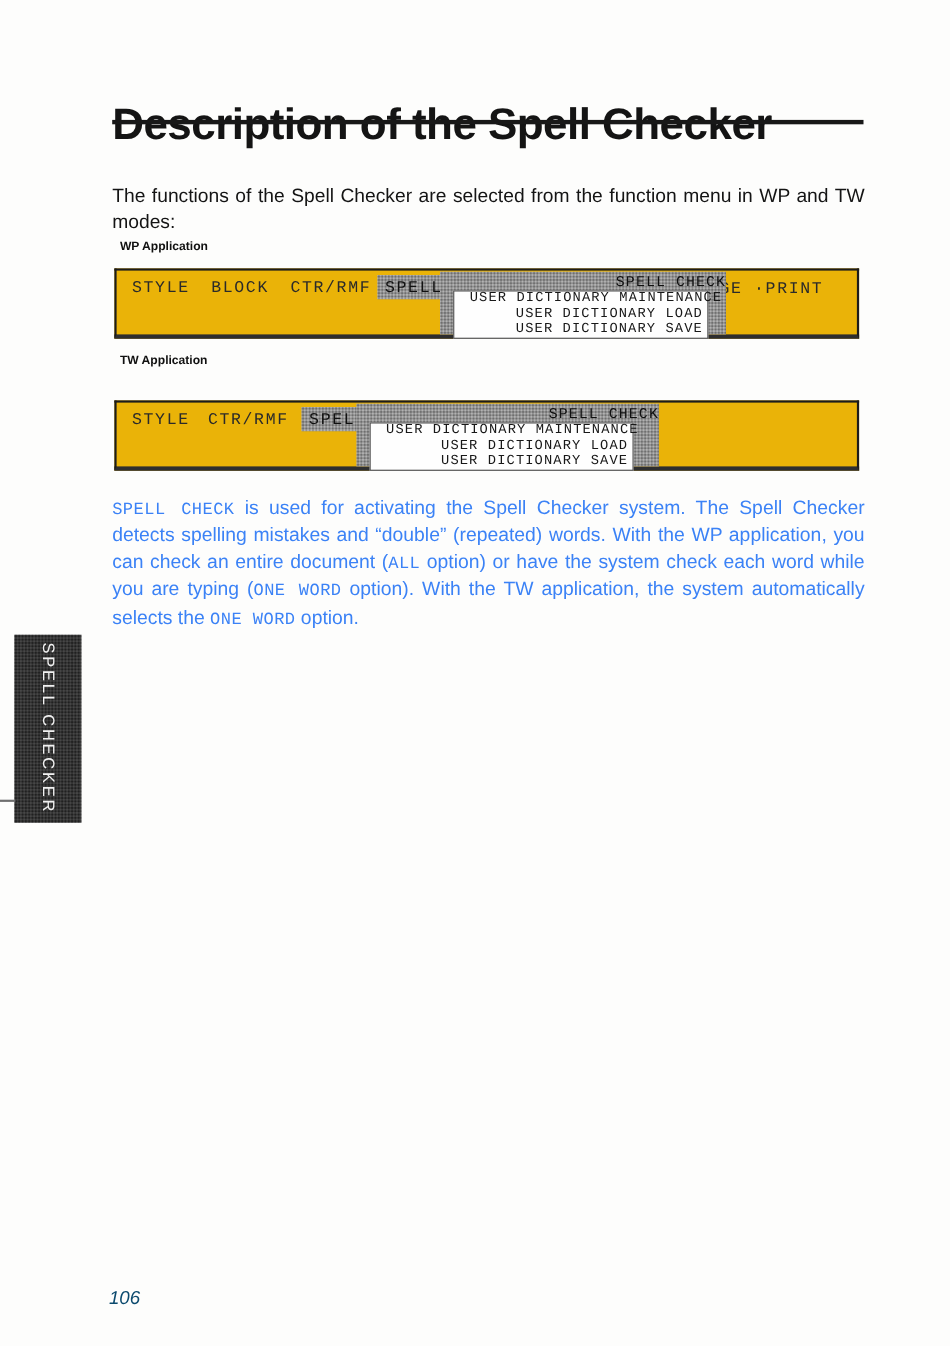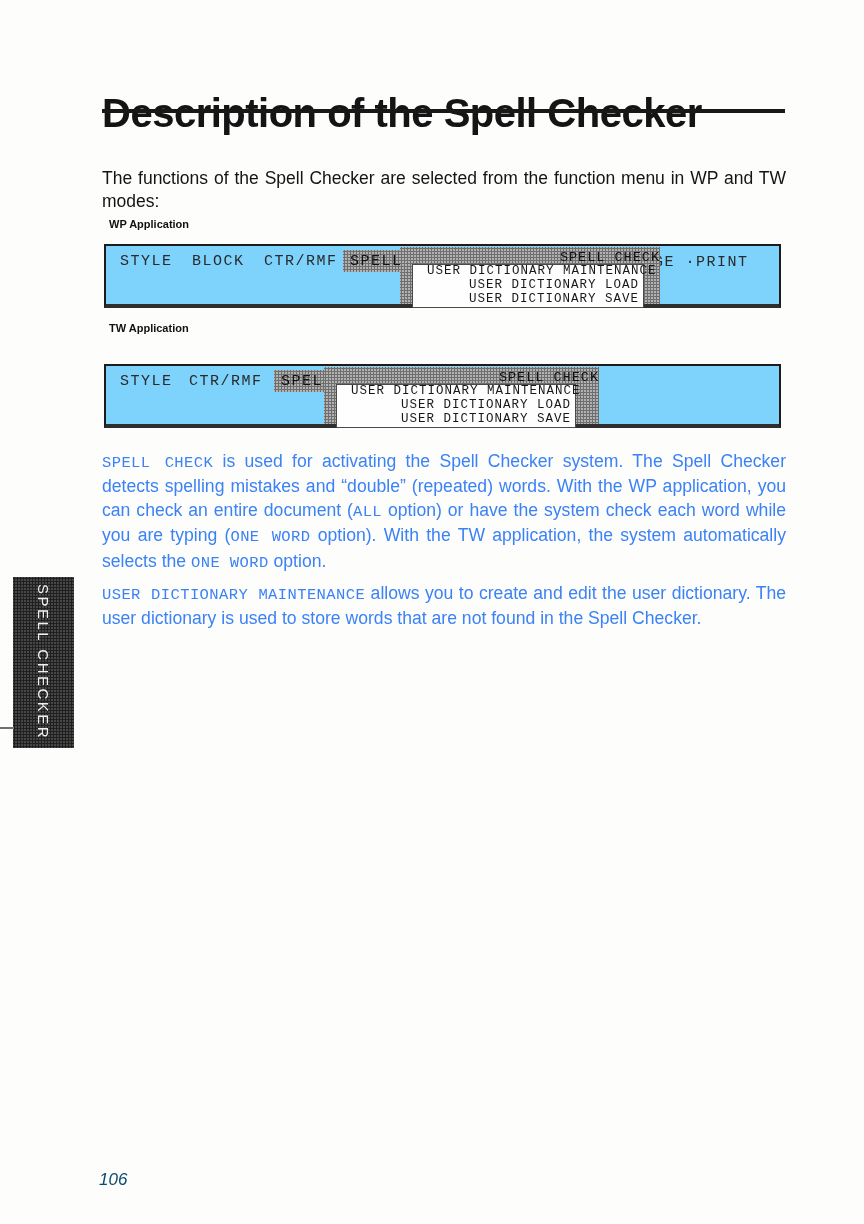--- a/index.html
+++ b/index.html
@@ -35,21 +35,21 @@
     font-size:17.5px;line-height:23.3px;text-align:justify;color:#141414;margin-top:20px;
   }
 
   .section-label{
     position:absolute;left:109px;font-size:11px;font-weight:bold;color:#111;
   }
   #wp-label{top:218px;}
   #tw-label{top:322px;}
 
   .app-box{
-    position:absolute;left:104px;width:673px;height:58px;background:#7dd3fc;
+    position:absolute;left:104px;width:673px;height:58px;background:#eab308;
     border:2px solid #1c1c1c;border-bottom:4px solid #2e2e2e;text-decoration:underline;
   }
   #wp-box{top:244px;}
   #tw-box{top:364px;}
 
   .menu-item{
     position:absolute;top:7px;font-size:15px;letter-spacing:1.5px;
     color:#2a2a2a;white-space:pre;
   }
   .menu-item.hl{
@@ -130,21 +130,20 @@
       <div class="dd-list" style="width: 238px;">
         <div class="mono dd-item">USER DICTIONARY MAINTENANCE</div>
         <div class="mono dd-item">USER DICTIONARY LOAD</div>
         <div class="mono dd-item">USER DICTIONARY SAVE</div>
       </div>
     </div>
   </div>
 
 <div id="paragraphs">
     <p><span class="mono">SPELL CHECK</span><span> is used for activating the Spell Checker system. The Spell Checker detects spelling mistakes and “double” (repeated) words. With the WP application, you can check an entire document (</span><span class="mono">ALL</span><span> option) or have the system check each word while you are typing (</span><span class="mono">ONE WORD</span><span> option). With the TW application, the system automatically selects the </span><span class="mono">ONE WORD</span><span> option.</span></p>
-    <p><span class="mono">USER DICTIONARY MAINTENANCE</span><span> allows you to create and edit the user dictionary. The user dictionary is used to store words that are not found in the Spell Checker.</span></p>
   </div>
 
 <div class="side-tab halftone-dark">
   <span>SPELL CHECKER</span>
 </div>
 <div class="left-tick"></div>
 
 <div class="page-number">106</div>
 
 </body></html>

